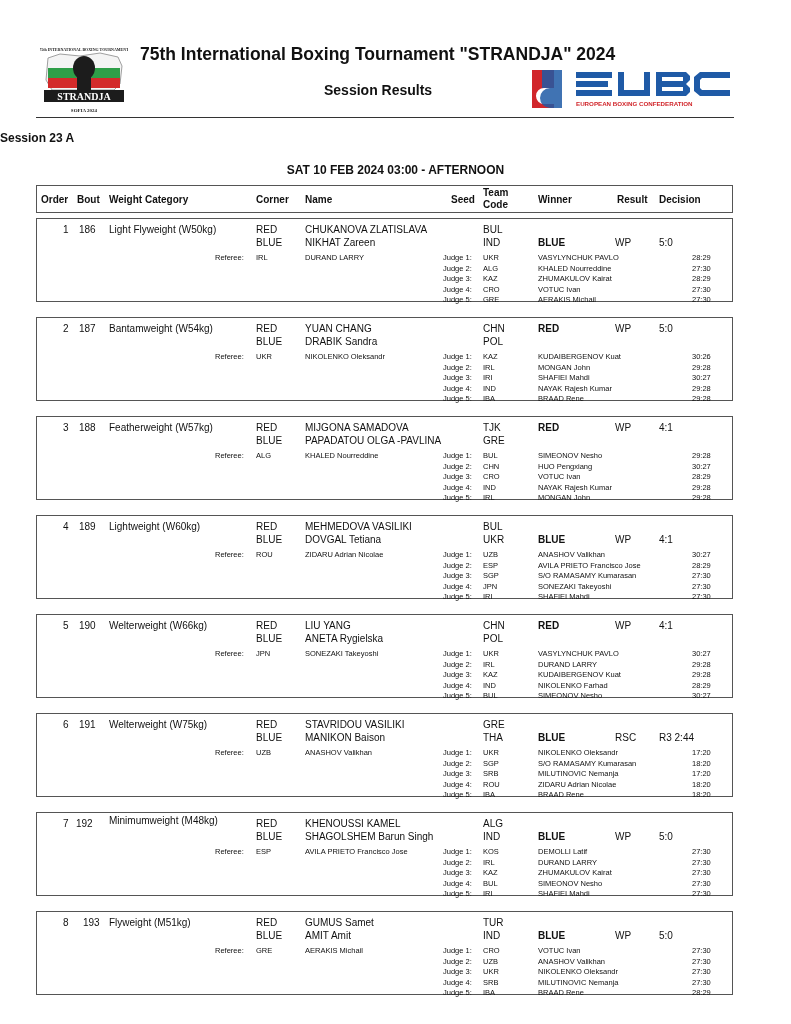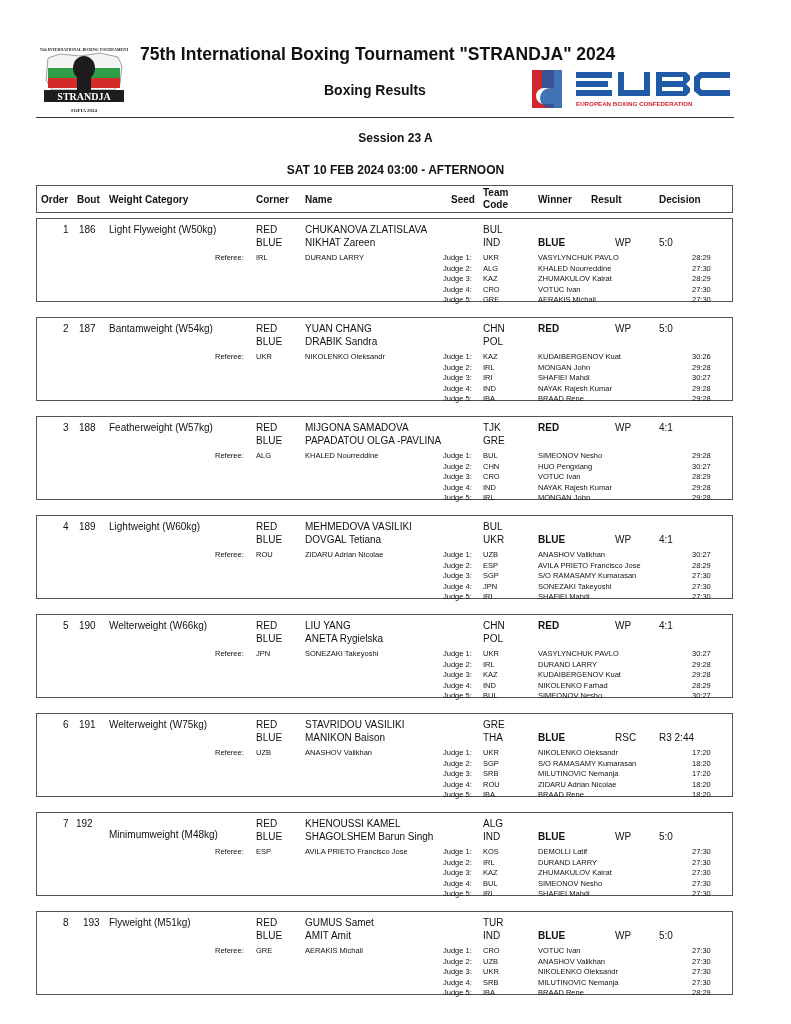--- a/index.html
+++ b/index.html
@@ -1,21 +1,21 @@
 <!DOCTYPE html>
 <html><head>
 <meta charset="utf-8">
 <style>
   * { box-sizing: border-box; margin: 0; padding: 0; }
   body { width: 791px; height: 1024px; background: #ffffff; font-family: "Liberation Sans", sans-serif; color: #111; position: relative; overflow: hidden; }
   .abs { position: absolute; }
   .title { left: 140px; top: 44px; font-size: 17.5px; font-weight: bold; white-space: nowrap; }
   .subtitle { left: 324px; top: 82px; font-size: 14px; font-weight: bold; }
   .hr { left: 36px; top: 117px; width: 698px; height: 1px; background: #333; }
-  .session { left: 0; width: 791px; top: 131px; text-align: center; font-size: 12px; font-weight: bold; }
+  .session { left: 0; width: 791px; top: 131px; text-align: left; font-size: 12px; font-weight: bold; }
   .date { left: 0; width: 791px; top: 163px; text-align: center; font-size: 12px; font-weight: bold; }
   .header-box { left: 36px; top: 185px; width: 697px; height: 28px; border: 1px solid #555; font-size: 10px; font-weight: bold; }
   .header-box span { position: absolute; top: 8px; }
   .header-box .tc { top: 1px; line-height: 12px; }
   .bout { position: absolute; left: 36px; width: 697px; height: 84px; border: 1px solid #555; font-size: 10px; }
   .bout .c { position: absolute; white-space: nowrap; }
   .bout .s { font-size: 7.5px; }
   .bout .b { font-weight: bold; }
   .logo-strandja { left: 40px; top: 44px; width: 88px; height: 72px; }
   .logo-eubc { left: 530px; top: 68px; width: 204px; height: 42px; }
@@ -31,21 +31,21 @@
     <rect x="8" y="34" width="72" height="10" fill="#d32a2a"></rect>
     <ellipse cx="44" cy="24" rx="11" ry="12" fill="#1c1c1c"></ellipse>
     <rect x="37" y="30" width="14" height="16" fill="#1c1c1c"></rect>
     <rect x="4" y="46" width="80" height="12" fill="#1c1c1c"></rect>
     <text x="44" y="56" font-size="10" text-anchor="middle" font-family="Liberation Serif, serif" font-weight="bold" fill="#fff">STRANDJA</text>
     <text x="44" y="68" font-size="5" text-anchor="middle" font-family="Liberation Serif, serif" font-weight="bold" fill="#222">SOFIA 2024</text>
   </svg>
 </div>
 
 <div class="abs title">75th International Boxing Tournament "STRANDJA" 2024</div>
-<div class="abs subtitle">Boxing Results</div>
+<div class="abs subtitle">Session Results</div>
 
 <div class="abs logo-eubc">
   <svg width="204" height="42" viewBox="0 0 204 42">
     <path d="M2 2 L24 2 L24 20 L14 20 A8 8 0 0 0 14 36 L24 36 L24 40 L2 40 Z" fill="#d1262b"></path>
     <path d="M12 2 L32 2 L32 40 L20 40 A10 10 0 0 1 20 20 L12 20 Z" fill="#1f5aa6" opacity="0.85"></path>
     <rect x="46" y="4" width="36" height="6" fill="#1f5aa6"></rect>
     <rect x="46" y="13" width="32" height="6" fill="#1f5aa6"></rect>
     <rect x="46" y="22" width="36" height="6" fill="#1f5aa6"></rect>
     <path d="M88 4 L94 4 L94 22 L114 22 L114 4 L120 4 L120 28 L88 28 Z" fill="#1f5aa6"></path>
     <path d="M126 4 L156 4 L160 8 L160 12 L156 16 L160 20 L160 24 L156 28 L126 28 Z M132 9 L153 9 L153 13 L132 13 Z M132 19 L153 19 L153 23 L132 23 Z" fill="#1f5aa6" fill-rule="evenodd"></path>
@@ -64,21 +64,21 @@
   <span style="left:40px">Bout</span>
   <span style="left:72px">Weight Category</span>
   <span style="left:219px">Corner</span>
   <span style="left:268px">Name</span>
   <span style="left:414px">Seed</span>
   <span class="tc" style="left:446px">
       <span style="position:static;display:block">Team</span>
       <span style="position:static;display:block">Code</span>
     </span>
   <span style="left:501px">Winner</span>
-  <span style="left:554px">Result</span>
+  <span style="left:580px">Result</span>
   <span style="left:622px">Decision</span>
 </div>
 
 <div id="bouts-container">
     <div class="bout" style="top: 218px;">
     <span class="c" style="left:26px;top:5px">1</span>
     <span class="c" style="left:42px;top:5px">186</span>
     <span class="c" style="left:72px;top:5px">Light Flyweight (W50kg)</span>
     <span class="c" style="left:219px;top:5px">RED</span>
     <span class="c" style="left:219px;top:18px">BLUE</span>
@@ -306,21 +306,21 @@
         <span class="c s" style="left: 655px; top: 65.5px;">18:20</span>
         <span class="c s" style="left: 406px; top: 76px;">Judge 5:</span>
         <span class="c s" style="left: 446px; top: 76px;">IBA</span>
         <span class="c s" style="left: 501px; top: 76px;">BRAAD Rene</span>
         <span class="c s" style="left: 655px; top: 76px;">18:20</span>
       </div>
   </div>
     <div class="bout" style="top: 812px;">
     <span class="c" style="left:26px;top:5px">7</span>
     <span class="c" style="left:39px;top:5px">192</span>
-    <span class="c" style="left:72px;top:16px">Minimumweight (M48kg)</span>
+    <span class="c" style="left:72px;top:2px">Minimumweight (M48kg)</span>
     <span class="c" style="left:219px;top:5px">RED</span>
     <span class="c" style="left:219px;top:18px">BLUE</span>
     <span class="c" style="left:268px;top:5px">KHENOUSSI KAMEL</span>
     <span class="c" style="left:268px;top:18px">SHAGOLSHEM Barun Singh</span>
     <span class="c" style="left:446px;top:5px">ALG</span>
     <span class="c" style="left:446px;top:18px">IND</span>
     <span class="c b winner" style="left: 501px; top: 18px;">BLUE</span>
     <span class="c res" style="left: 578px; top: 18px;">WP</span>
     <span class="c res" style="left: 622px; top: 18px;">5:0</span>
     <span class="c s" style="left:178px;top:34px">Referee:</span>

